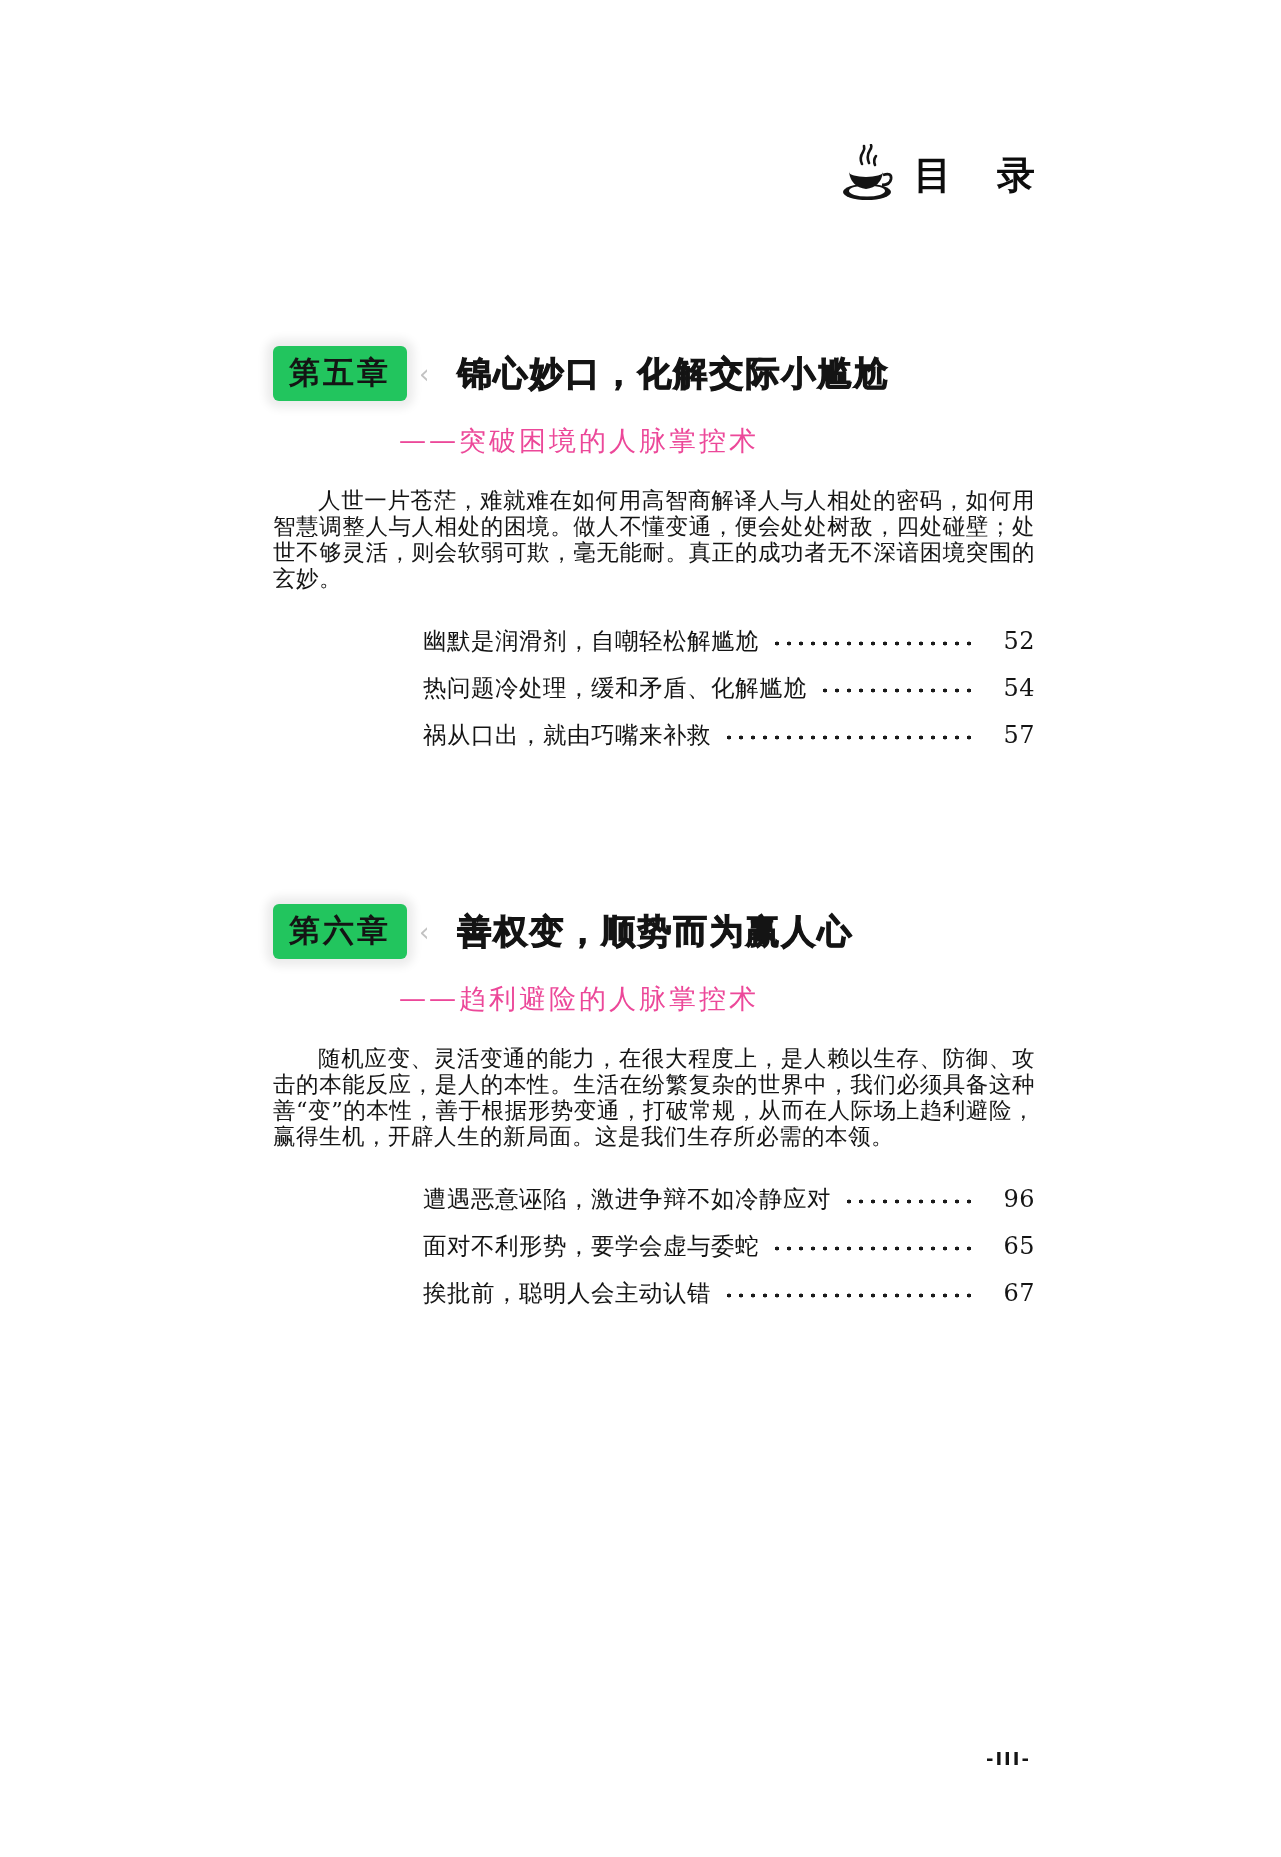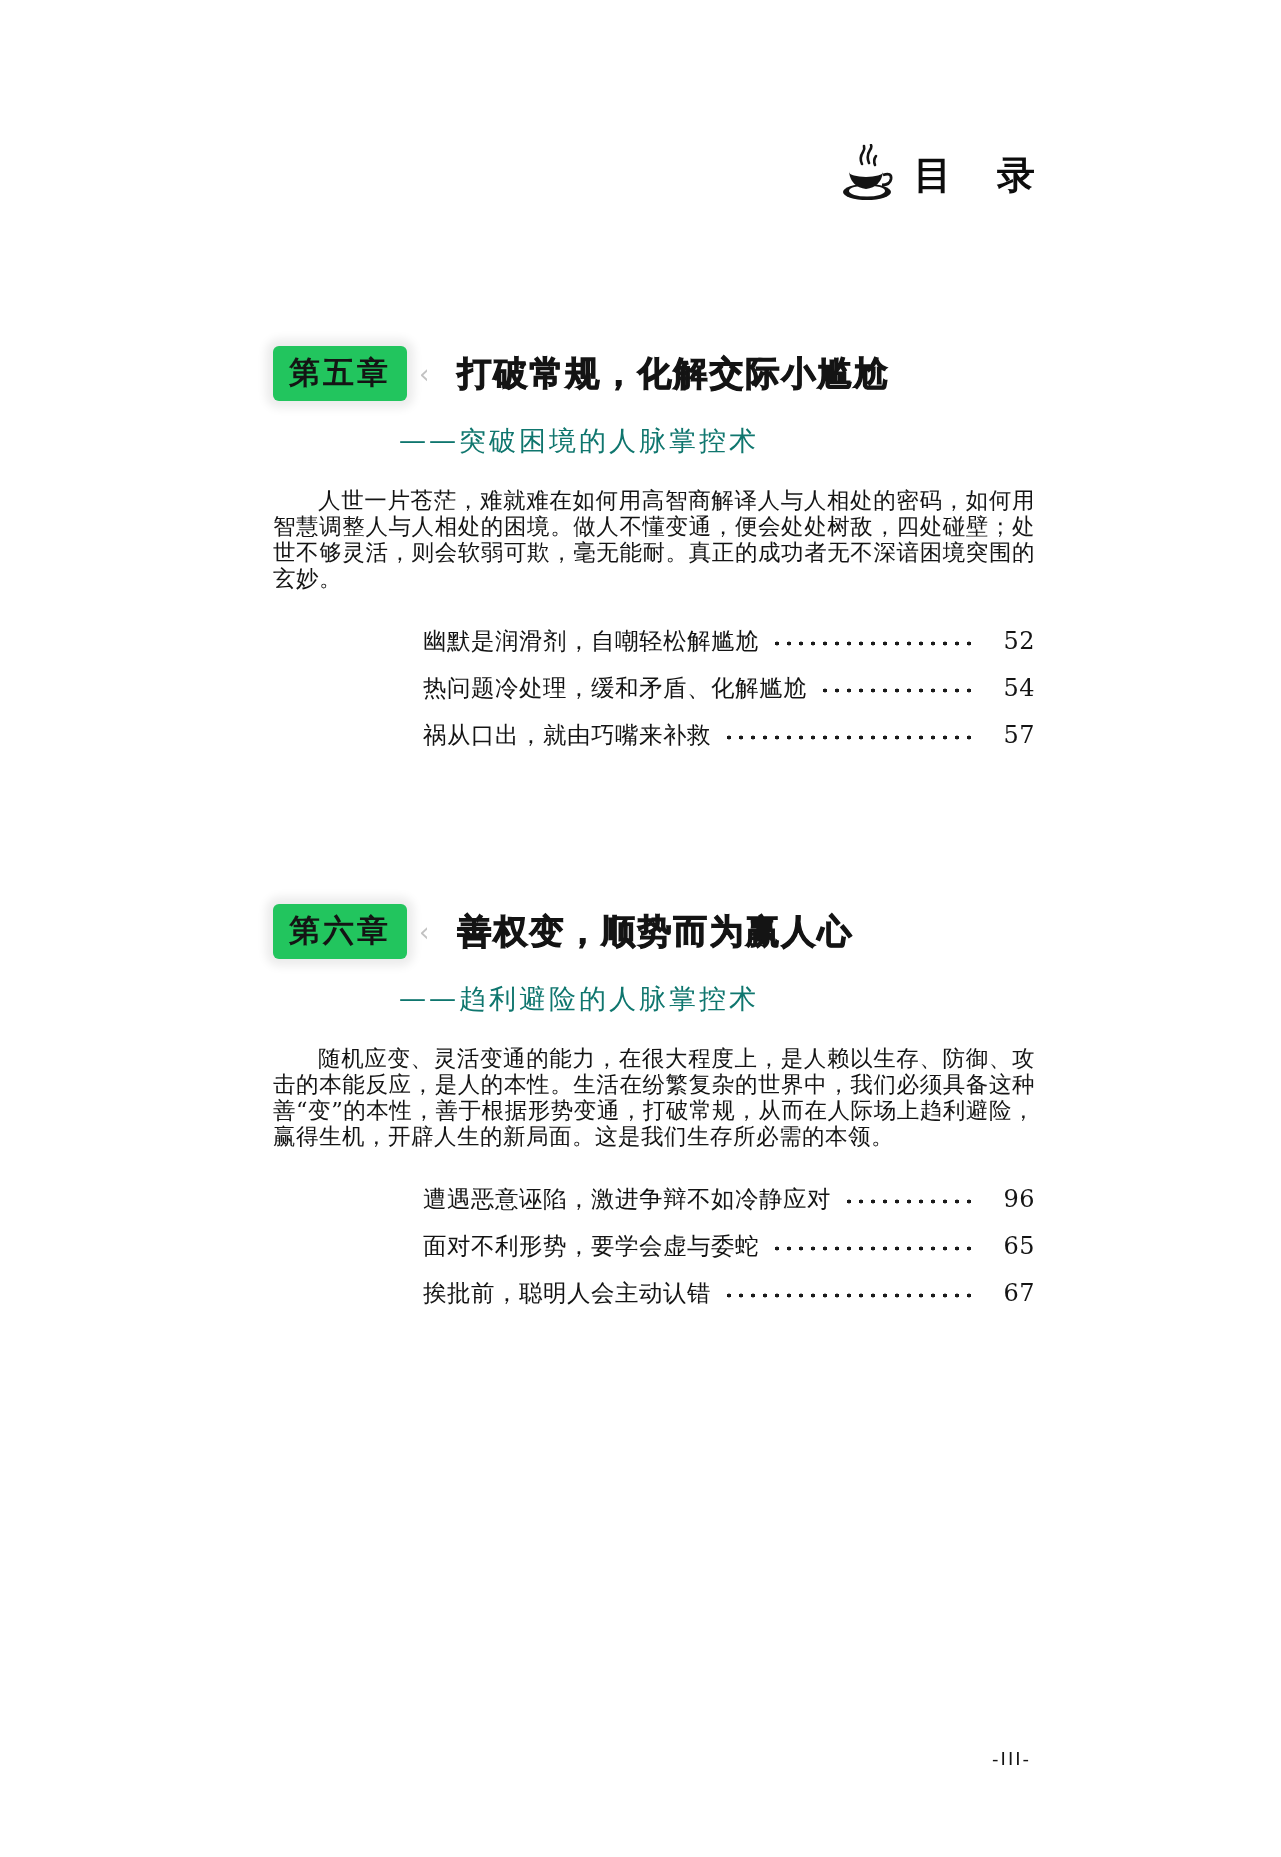--- a/index.html
+++ b/index.html
@@ -60,21 +60,21 @@
     font-weight: 900;
     letter-spacing: 2px;
     margin: 0 0 0 18px;
     white-space: nowrap;
     -webkit-text-stroke: 1.1px #141414;
   }
   .chapter-subtitle {
     margin: 22px 0 0 126px;
     font-family: "DejaVu Serif", "Liberation Serif", serif;
     font-size: 27px;
-    color: #0f766e;
+    color: #ec4899;
     letter-spacing: 3px;
   }
   .chapter-intro {
     margin: 28px 0 0 0;
     font-family: "DejaVu Serif", "Liberation Serif", serif;
     font-size: 22.5px;
     line-height: 26px;
     text-align: justify;
     text-indent: 2em;
     letter-spacing: 0.5px;
@@ -106,21 +106,21 @@
     font-size: 24px;
     white-space: nowrap;
   }
 
   
   .footer {
     position: absolute;
     right: 122px;
     top: 1732px;
     font-size: 18px;
-    font-weight: 400;
+    font-weight: 700;
     letter-spacing: 2px;
     font-family: "DejaVu Sans", sans-serif;
   }
 </style>
 </head>
 <body>
 
 <div class="page">
 
   <div class="header">
@@ -138,21 +138,21 @@
         <path d="M45 31 q9 -3 8 4 q-1 6 -9 6" fill="none" stroke="#141414" stroke-width="2.8"></path>
       </svg>
     </span>
     <span class="header-title">目 录</span>
   </div>
 
   <section class="chapter chapter-5">
     <div class="chapter-heading">
       <span class="chapter-label">第五章</span>
       <span class="chapter-marker">‹</span>
-      <h2 class="chapter-title">打破常规，化解交际小尴尬</h2>
+      <h2 class="chapter-title">锦心妙口，化解交际小尴尬</h2>
     </div>
     <div class="chapter-subtitle">——突破困境的人脉掌控术</div>
     <p class="chapter-intro">人世一片苍茫，难就难在如何用高智商解译人与人相处的密码，如何用智慧调整人与人相处的困境。做人不懂变通，便会处处树敌，四处碰壁；处世不够灵活，则会软弱可欺，毫无能耐。真正的成功者无不深谙困境突围的玄妙。</p>
     <ul class="toc-list">
       <li class="toc-row">
         <span class="toc-title">幽默是润滑剂，自嘲轻松解尴尬</span>
         <span class="dot-leader"></span>
         <span class="toc-page">52</span>
       </li>
       <li class="toc-row">

